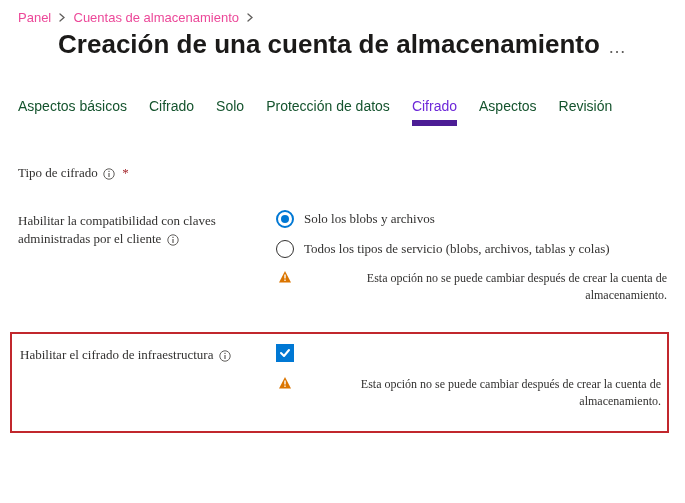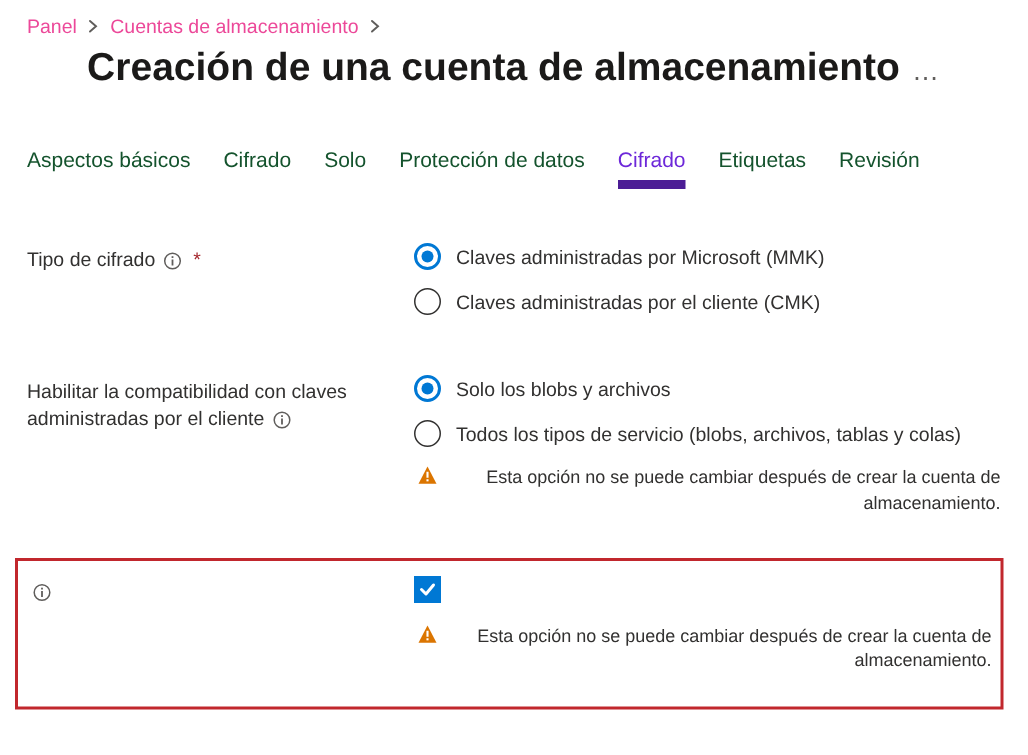--- a/index.html
+++ b/index.html
@@ -42,20 +42,21 @@
     }
     .tab.active {
       color: #6d28d9;
       font-weight: 400;
       border-bottom: 6px solid #4c1d95;
     }
     .form-row {
       display: flex;
       align-items: flex-start;
       margin-bottom: 28px;
+      font-family: Liberation Serif, serif;
     }
     .form-label {
       width: 258px;
       flex-shrink: 0;
       font-size: 13px;
       color: #323130;
       padding-top: 2px;
       line-height: 1.4;
     }
     .form-controls { flex: 1; }
@@ -132,46 +133,36 @@
 <h1 class="page-title">
   <span>Creación de una cuenta de almacenamiento</span><span class="dots">…</span>
 </h1>
 
 <div class="tabs">
   <div class="tab">Aspectos básicos</div>
   <div class="tab">Cifrado</div>
   <div class="tab">Solo</div>
   <div class="tab">Protección de datos</div>
   <div class="tab active">Cifrado</div>
-  <div class="tab">Etiquetas</div>
+  <div class="tab">Aspectos</div>
   <div class="tab">Revisión</div>
 </div>
 
 <div class="form-row">
   <div class="form-label">
     <span>Tipo de cifrado</span>
     <span class="info-icon">
       <svg width="12" height="12" viewBox="0 0 12 12">
           <circle cx="6" cy="6" r="5.2" fill="none" stroke="#605e5c" stroke-width="1"></circle>
           <rect x="5.4" y="5" width="1.2" height="4" fill="#605e5c"></rect>
           <rect x="5.4" y="2.8" width="1.2" height="1.2" fill="#605e5c"></rect>
         </svg>
     </span>
     <span class="required">*</span>
   </div>
-  <div class="form-controls">
-    <div class="radio-line">
-      <span class="radio selected"></span>
-      <span>Claves administradas por Microsoft (MMK)</span>
-    </div>
-    <div class="radio-line">
-      <span class="radio"></span>
-      <span>Claves administradas por el cliente (CMK)</span>
-    </div>
-  </div>
 </div>
 
 <div class="form-row" style="">
   <div class="form-label">
     <span>Habilitar la compatibilidad con claves administradas por el cliente</span>
     <span class="info-icon">
       <svg width="12" height="12" viewBox="0 0 12 12">
           <circle cx="6" cy="6" r="5.2" fill="none" stroke="#605e5c" stroke-width="1"></circle>
           <rect x="5.4" y="5" width="1.2" height="4" fill="#605e5c"></rect>
           <rect x="5.4" y="2.8" width="1.2" height="1.2" fill="#605e5c"></rect>
@@ -196,20 +187,21 @@
           </svg>
       </span>
       <span>Esta opción no se puede cambiar después de crear la cuenta de almacenamiento.</span>
     </div>
   </div>
 </div>
 
 <div class="highlight-frame">
   <div class="form-row">
     <div class="form-label">
+      <span>Habilitar el cifrado de infraestructura</span>
       <span class="info-icon">
         <svg width="12" height="12" viewBox="0 0 12 12">
             <circle cx="6" cy="6" r="5.2" fill="none" stroke="#605e5c" stroke-width="1"></circle>
             <rect x="5.4" y="5" width="1.2" height="4" fill="#605e5c"></rect>
             <rect x="5.4" y="2.8" width="1.2" height="1.2" fill="#605e5c"></rect>
           </svg>
       </span>
     </div>
     <div class="form-controls">
       <div class="radio-line" style="margin-bottom:14px;">

